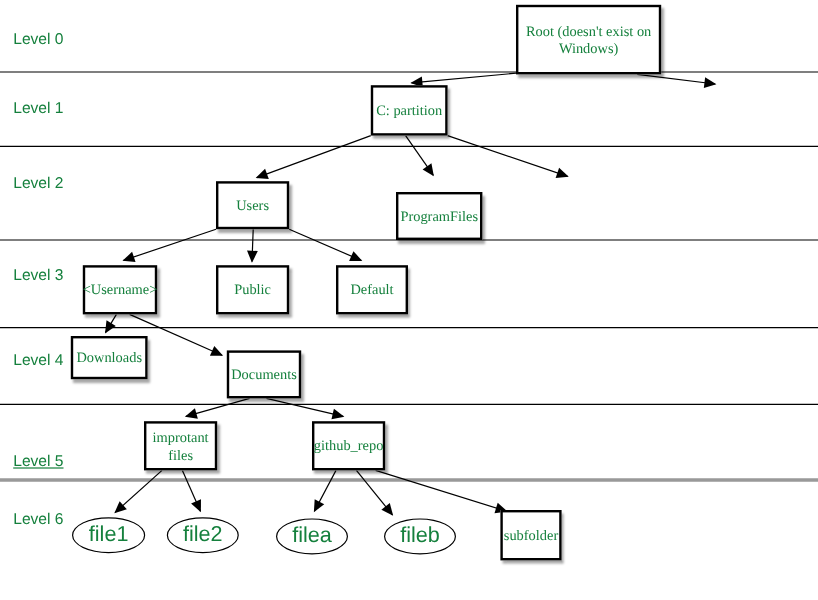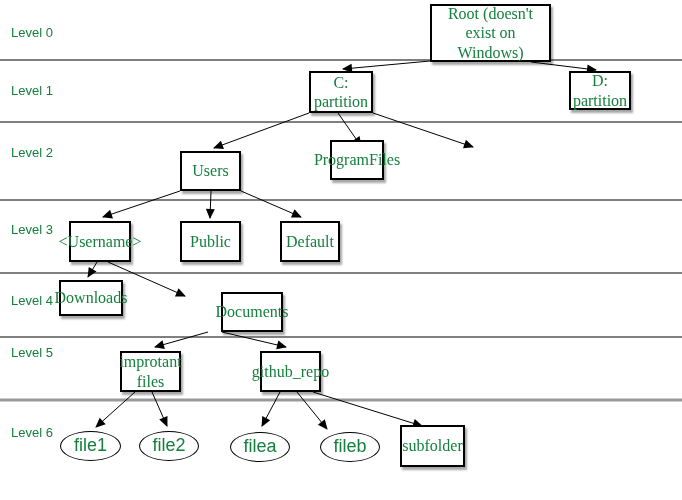--- a/index.html
+++ b/index.html
@@ -1,21 +1,21 @@
 <!DOCTYPE html>
 <html><head>
 <meta charset="utf-8">
 <style>
   html,body{margin:0;padding:0;background:#fff;}
   .stage{position:relative;width:682px;height:500px;background:#ffffff;overflow:hidden;
          font-family:"Liberation Sans",sans-serif;color:#15803d;}
   .edges{position:absolute;left:0;top:0;width:682px;height:500px;}
   .node{position:absolute;box-sizing:border-box;display:flex;align-items:center;justify-content:center;
         text-align:center;line-height:1.2;background:#ffffff;}
-  .rect{border:2px solid #000;font-family:"Liberation Serif",serif;font-size:16px;
+  .rect{border:2px solid #000;font-family:"Liberation Serif",serif;font-size:12px;
         box-shadow:2px 3px 2px rgba(0,0,0,0.35);}
   .ellipse{border:1px solid #000;border-radius:50%;font-family:"Liberation Sans",sans-serif;font-size:18px;}
   .level-label{position:absolute;left:11px;transform:translateY(-50%);
                font-family:"Liberation Sans",sans-serif;font-size:13px;}
 </style>
 </head>
 <body>
 
 <div class="stage">
 
@@ -52,61 +52,58 @@
     <line x1="313" y1="392" x2="422" y2="426" stroke="#000" marker-end="url(#arrow)"></line>
 
     <polygon points="112,280 107.5,289 116.5,289" fill="#000"></polygon>
   </svg>
 
   <div class="level-label" style="top:32px;">Level 0</div>
   <div class="level-label" style="top:90px;">Level 1</div>
   <div class="level-label" style="top:152px;">Level 2</div>
   <div class="level-label" style="top:229px;">Level 3</div>
   <div class="level-label" style="top:300px;">Level 4</div>
-  <div class="level-label" style="top:352px;">Level 5</div>
+  <div class="level-label" style="top:384px;text-decoration:underline;">Level 5</div>
   <div class="level-label" style="top:432px;">Level 6</div>
 
   <div class="node rect" style="left:430px;top:4px;width:121px;height:58px;">
     <span>Root (doesn't exist on Windows)</span>
   </div>
 
   <div class="node rect" style="left:309px;top:71px;width:64px;height:42px;">
     <span>C: partition</span>
   </div>
 
-  <div class="node rect" style="left:569px;top:71px;width:62px;height:39px;">
-    <span>D: partition</span>
-  </div>
 
   <div class="node rect" style="left:180px;top:151px;width:61px;height:40px;">
     <span>Users</span>
   </div>
 
-  <div class="node rect" style="left:330px;top:140px;width:54px;height:40px;">
+  <div class="node rect" style="left:330px;top:160px;width:72px;height:40px;">
     <span>ProgramFiles</span>
   </div>
 
 
   <div class="node rect" style="left:69px;top:221px;width:62px;height:41px;">
     <span>&lt;Username&gt;</span>
   </div>
 
   <div class="node rect" style="left:180px;top:221px;width:61px;height:41px;">
     <span>Public</span>
   </div>
 
   <div class="node rect" style="left:280px;top:221px;width:60px;height:41px;">
     <span>Default</span>
   </div>
 
   <div class="node rect" style="left:59px;top:280px;width:64px;height:36px;">
     <span>Downloads</span>
   </div>
 
-  <div class="node rect" style="left:189px;top:292px;width:62px;height:40px;margin-left:32px;">
+  <div class="node rect" style="left:189px;top:292px;width:62px;height:40px;">
     <span>Documents</span>
   </div>
 
   <div class="node rect" style="left:120px;top:351px;width:61px;height:41px;">
     <span>improtant files</span>
   </div>
 
   <div class="node rect" style="left:260px;top:351px;width:61px;height:41px;">
     <span>github_repo</span>
   </div>
@@ -120,17 +117,17 @@
   </div>
 
   <div class="node ellipse" style="left:230px;top:432px;width:60px;height:30px;">
     <span>filea</span>
   </div>
 
   <div class="node ellipse" style="left:320px;top:432px;width:60px;height:30px;">
     <span>fileb</span>
   </div>
 
-  <div class="node rect" style="left:400px;top:425px;width:65px;height:42px;text-align:center;">
+  <div class="node rect" style="left:417px;top:425px;width:51px;height:42px;text-align:center;">
     <span>subfolder</span>
   </div>
 
 </div>
 
 </body></html>

